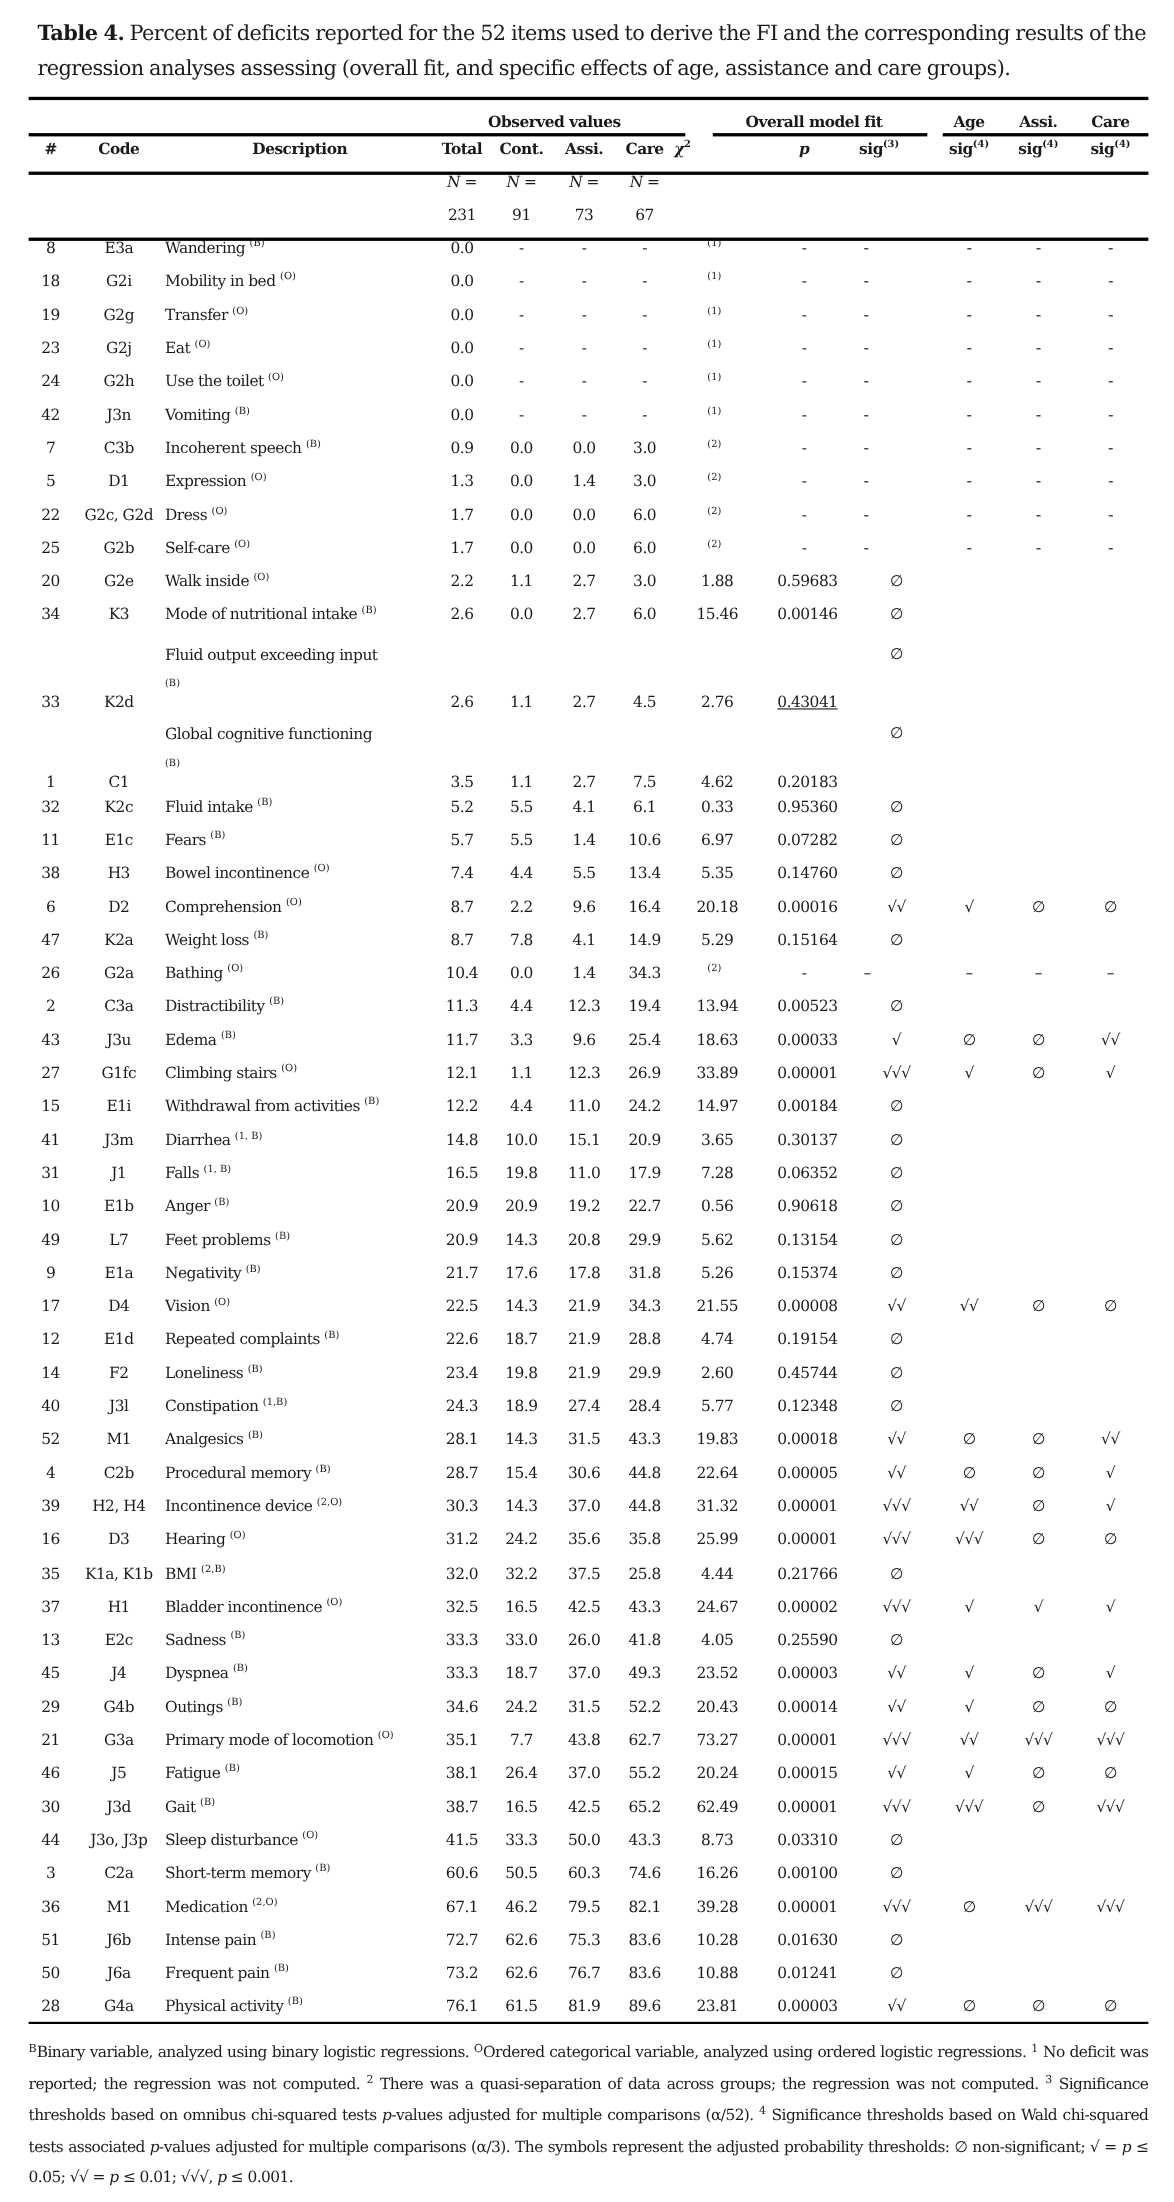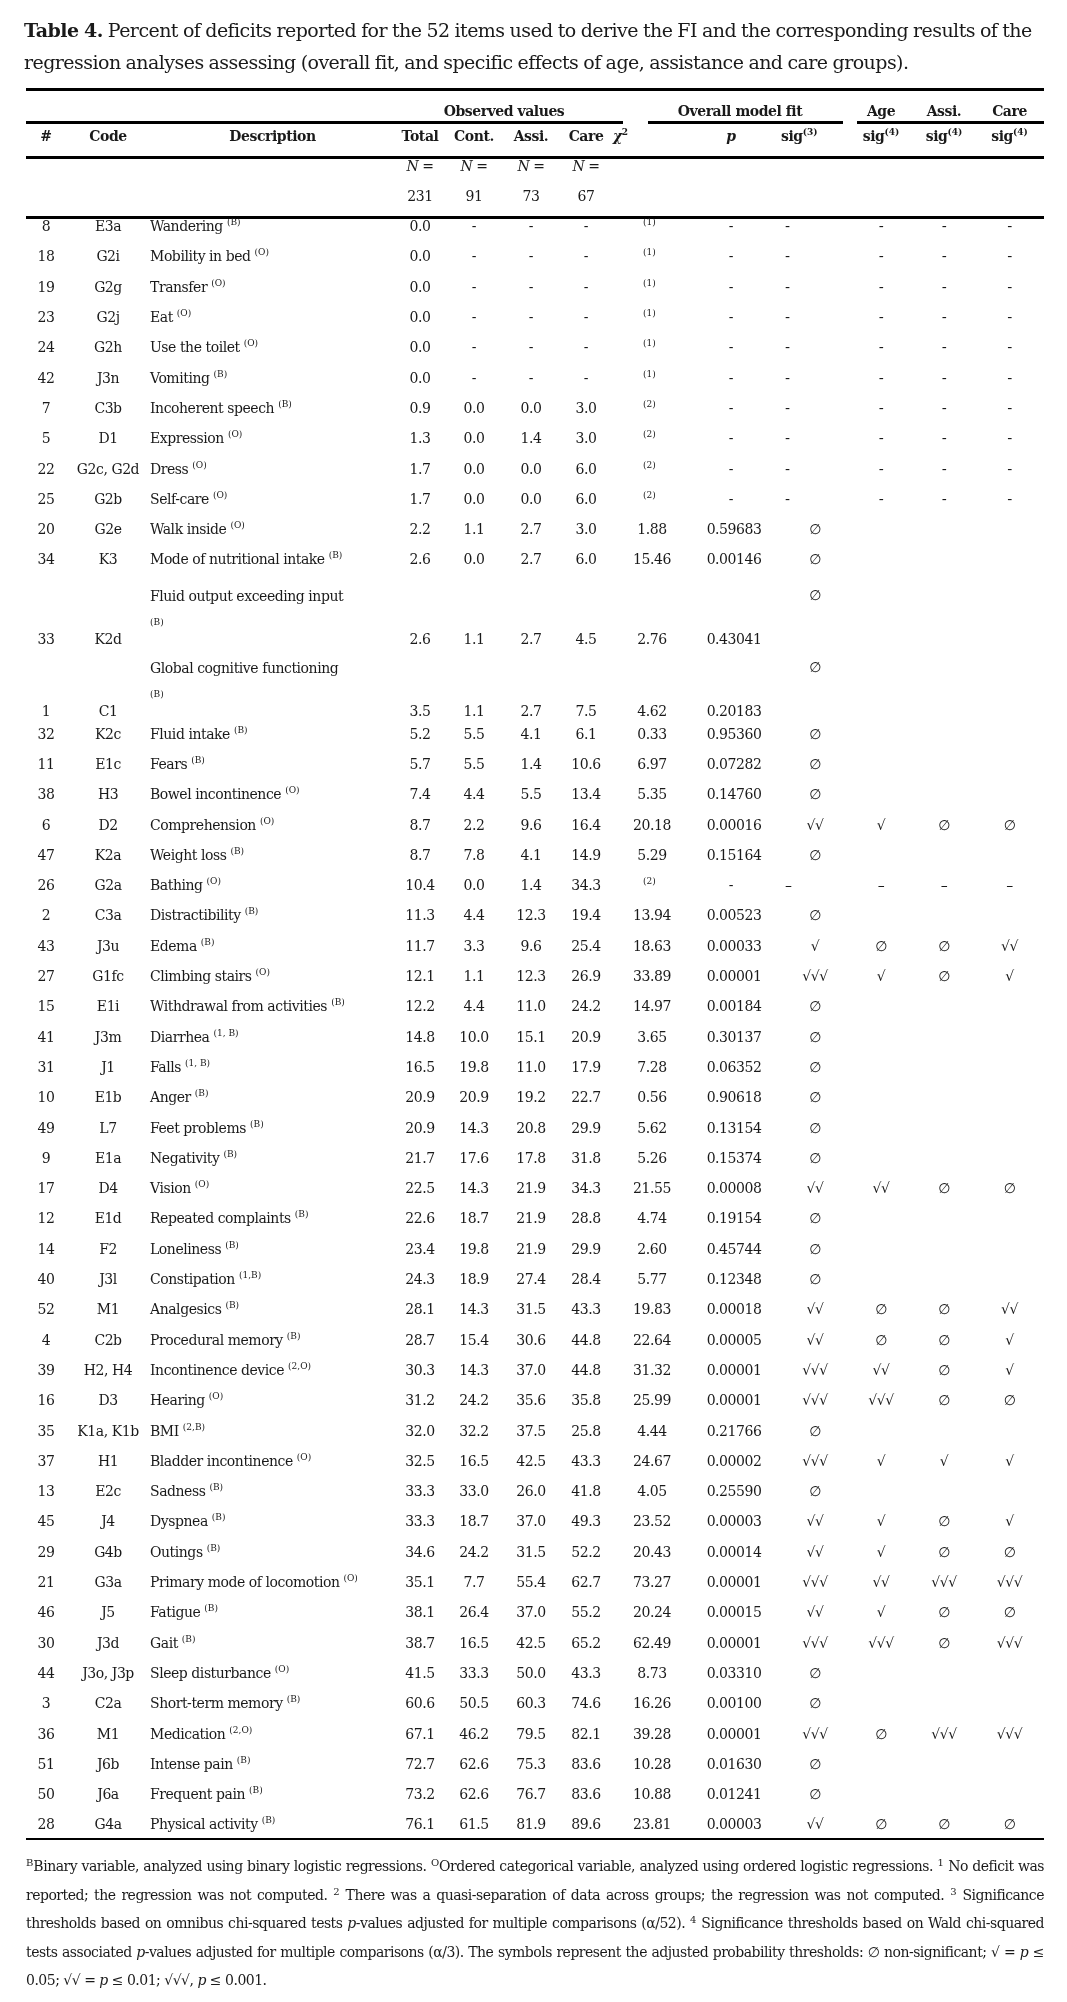--- a/index.html
+++ b/index.html
@@ -3,21 +3,21 @@
 <meta charset="utf-8">
 <style>
   html, body { margin: 0; padding: 0; background: #ffffff; }
   body {
     width: 1067px; height: 2002px; overflow: hidden;
     font-family: "DejaVu Serif", "Liberation Serif", serif;
     color: #1a1a1a;
     position: relative;
   }
   .caption {
-    position: absolute; left: 24px; top: 14px; width: 1030px;
+    position: absolute; left: 34px; top: 14px; width: 1030px;
     font-size: 19px; line-height: 32px; letter-spacing: -0.55px;
     word-spacing: -0.5px;
   }
   .caption b { font-weight: bold; }
   table {
     position: absolute; left: 26px; top: 88px; width: 1018px;
     border-collapse: collapse; font-size: 14px; letter-spacing: -0.45px;
   }
   td, th { padding: 0; white-space: nowrap; }
   .h1 th { font-weight: bold; height: 26px; vertical-align: bottom; padding-bottom: 2px; }
@@ -293,21 +293,21 @@
       </tr>
       <tr class="tall">
         <td class="num" style="vertical-align: bottom;">33</td>
         <td class="num" style="vertical-align: bottom;">K2d</td>
         <td class="desc"><span>Fluid output exceeding input</span><br><sup>(B)</sup></td>
         <td class="num" style="vertical-align: bottom;">2.6</td>
         <td class="num" style="vertical-align: bottom;">1.1</td>
         <td class="num" style="vertical-align: bottom;">2.7</td>
         <td class="num" style="vertical-align: bottom;">4.5</td>
         <td class="chi" style="vertical-align: bottom;">2.76</td>
-        <td class="pv" style="vertical-align: bottom;">0.43041</td>
+        <td class="pv" style="vertical-align: bottom; text-decoration: underline;">0.43041</td>
         <td class="sig" style="vertical-align: top; padding-top: 12px;">∅</td>
         <td class="sig4"></td>
         <td class="sig4"></td>
         <td class="sig4"></td>
       </tr>
       <tr class="tall">
         <td class="num" style="vertical-align: bottom;">1</td>
         <td class="num" style="vertical-align: bottom;">C1</td>
         <td class="desc"><span>Global cognitive functioning</span><br><sup>(B)</sup></td>
         <td class="num" style="vertical-align: bottom;">3.5</td>
@@ -740,21 +740,21 @@
         <td class="sig4">√</td>
         <td class="sig4">∅</td>
         <td class="sig4">∅</td>
       </tr>
       <tr>
         <td class="num">21</td>
         <td class="num">G3a</td>
         <td class="desc"><span>Primary mode of locomotion</span> <sup>(O)</sup></td>
         <td class="num">35.1</td>
         <td class="num">7.7</td>
-        <td class="num">55.4</td>
+        <td class="num">43.8</td>
         <td class="num">62.7</td>
         <td class="chi">73.27</td>
         <td class="pv">0.00001</td>
         <td class="sig">√√√</td>
         <td class="sig4">√√</td>
         <td class="sig4">√√√</td>
         <td class="sig4">√√√</td>
       </tr>
       <tr>
         <td class="num">46</td>

